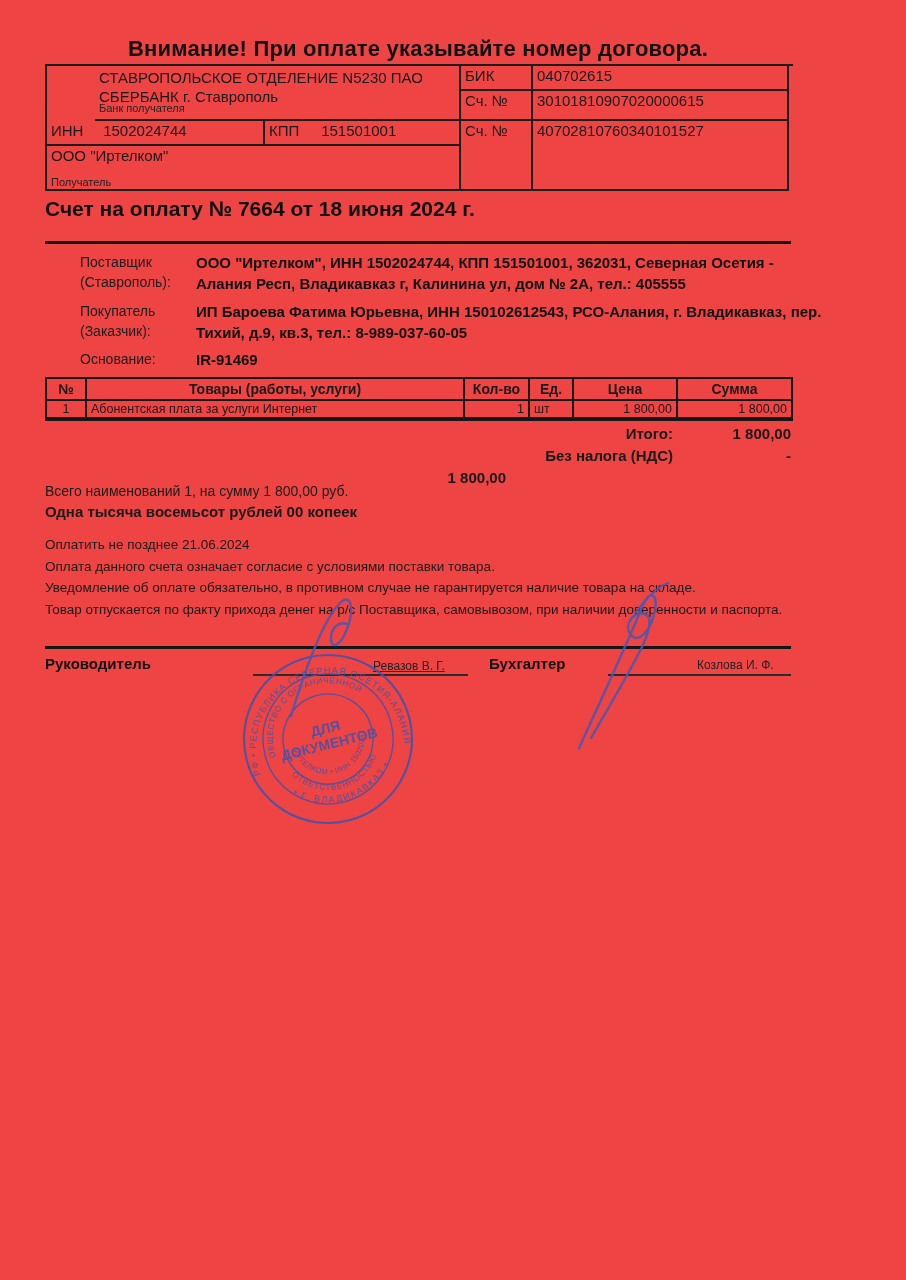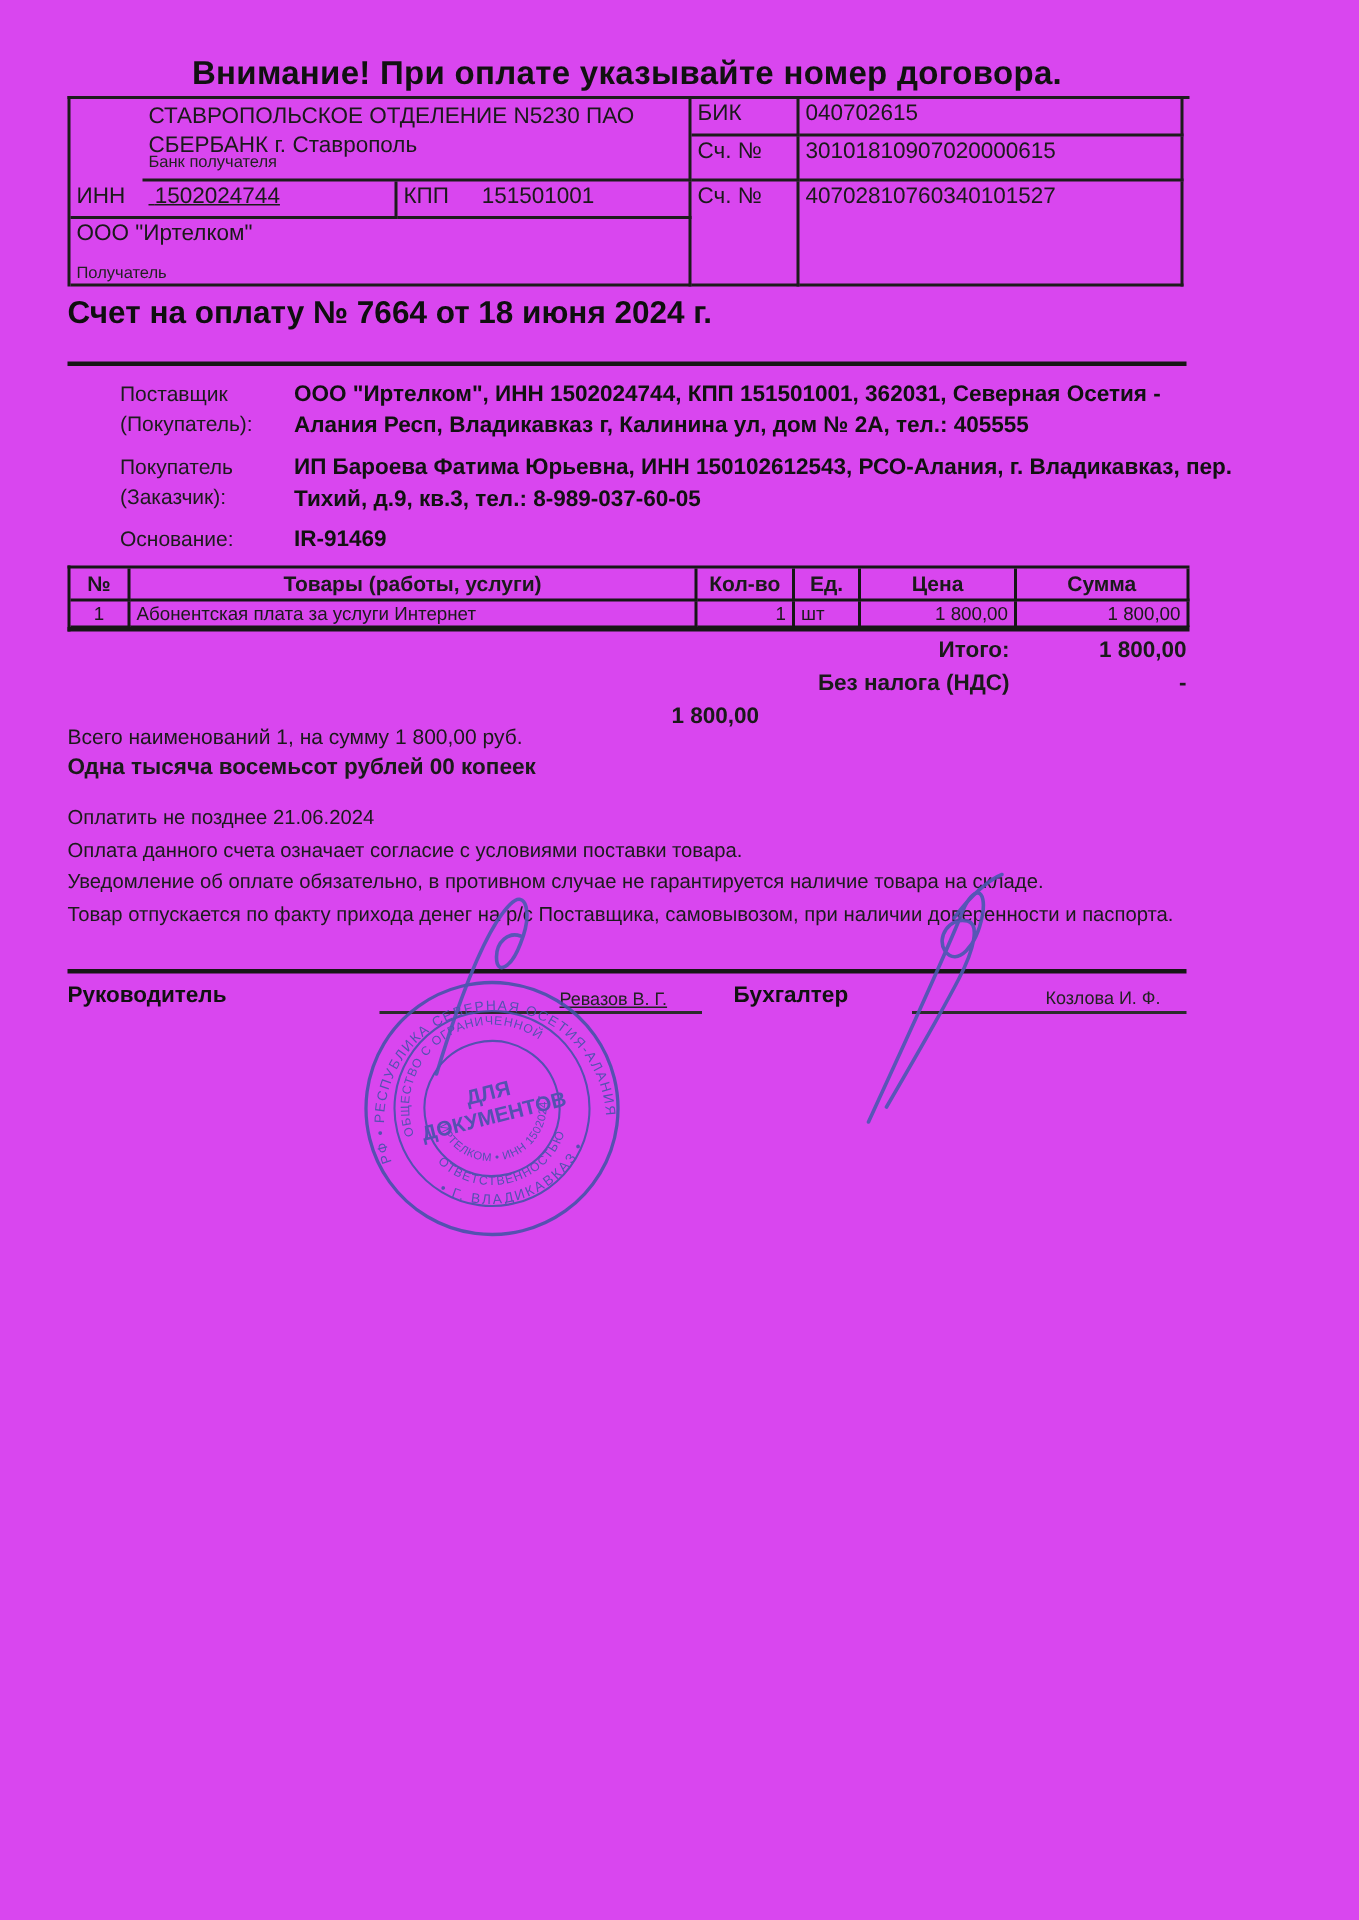--- a/index.html
+++ b/index.html
@@ -1,18 +1,18 @@
 <!DOCTYPE html>
 <html><head>
 <meta charset="utf-8">
 <style>
   html,body{margin:0;padding:0;background:#e8e8e8;}
   .page{
     position:relative;width:906px;height:1280px;margin:0 auto;
-    background:#d946ef;color:#1a1a1a;
+    background:#ef4444;color:#1a1a1a;
     font-family:"Liberation Sans","DejaVu Sans",sans-serif;
     overflow:hidden;
   }
   .abs{position:absolute;}
   
   .notice{
     top:36px;left:45px;width:746px;text-align:center;
     font-size:22px;font-weight:bold;letter-spacing:.2px;color:#111;
   }
   
@@ -108,21 +108,21 @@
     </div>
     <div class="cell">
       <span>040702615</span>
     </div>
     <div class="cell" style="grid-column:3;grid-row:2;">
       <span>Сч. №</span>
     </div>
     <div class="cell" style="grid-column:4;grid-row:2;">
       <span>30101810907020000615</span>
     </div>
-    <div class="cell kv" style="grid-column:1;grid-row:3;text-decoration:underline;">
+    <div class="cell kv" style="grid-column:1;grid-row:3;">
       <span class="k">ИНН</span>
       <span>1502024744</span>
     </div>
     <div class="cell kv" style="grid-column:2;grid-row:3;">
       <span class="k">КПП</span>
       <span>151501001</span>
     </div>
     <div class="cell acc2l" style="grid-column:3;">
       <span>Сч. №</span>
     </div>
@@ -134,21 +134,21 @@
       <span class="mini-label">Получатель</span>
     </div>
   </div>
 
   <div class="abs invoice-title">Счет на оплату № 7664 от 18 июня 2024 г.</div>
   <div class="abs rule rule-1"></div>
 
   <div class="abs party supplier">
     <div class="lbl">
       <div>Поставщик</div>
-      <div>(Покупатель):</div>
+      <div>(Ставрополь):</div>
     </div>
     <div class="val">ООО "Иртелком", ИНН 1502024744, КПП 151501001, 362031, Северная Осетия - Алания Респ, Владикавказ г, Калинина ул, дом № 2А, тел.: 405555</div>
   </div>
 
   <div class="abs party buyer">
     <div class="lbl">
       <div>Покупатель</div>
       <div>(Заказчик):</div>
     </div>
     <div class="val">ИП Бароева Фатима Юрьевна, ИНН 150102612543, РСО-Алания, г. Владикавказ, пер. Тихий, д.9, кв.3, тел.: 8-989-037-60-05</div>

